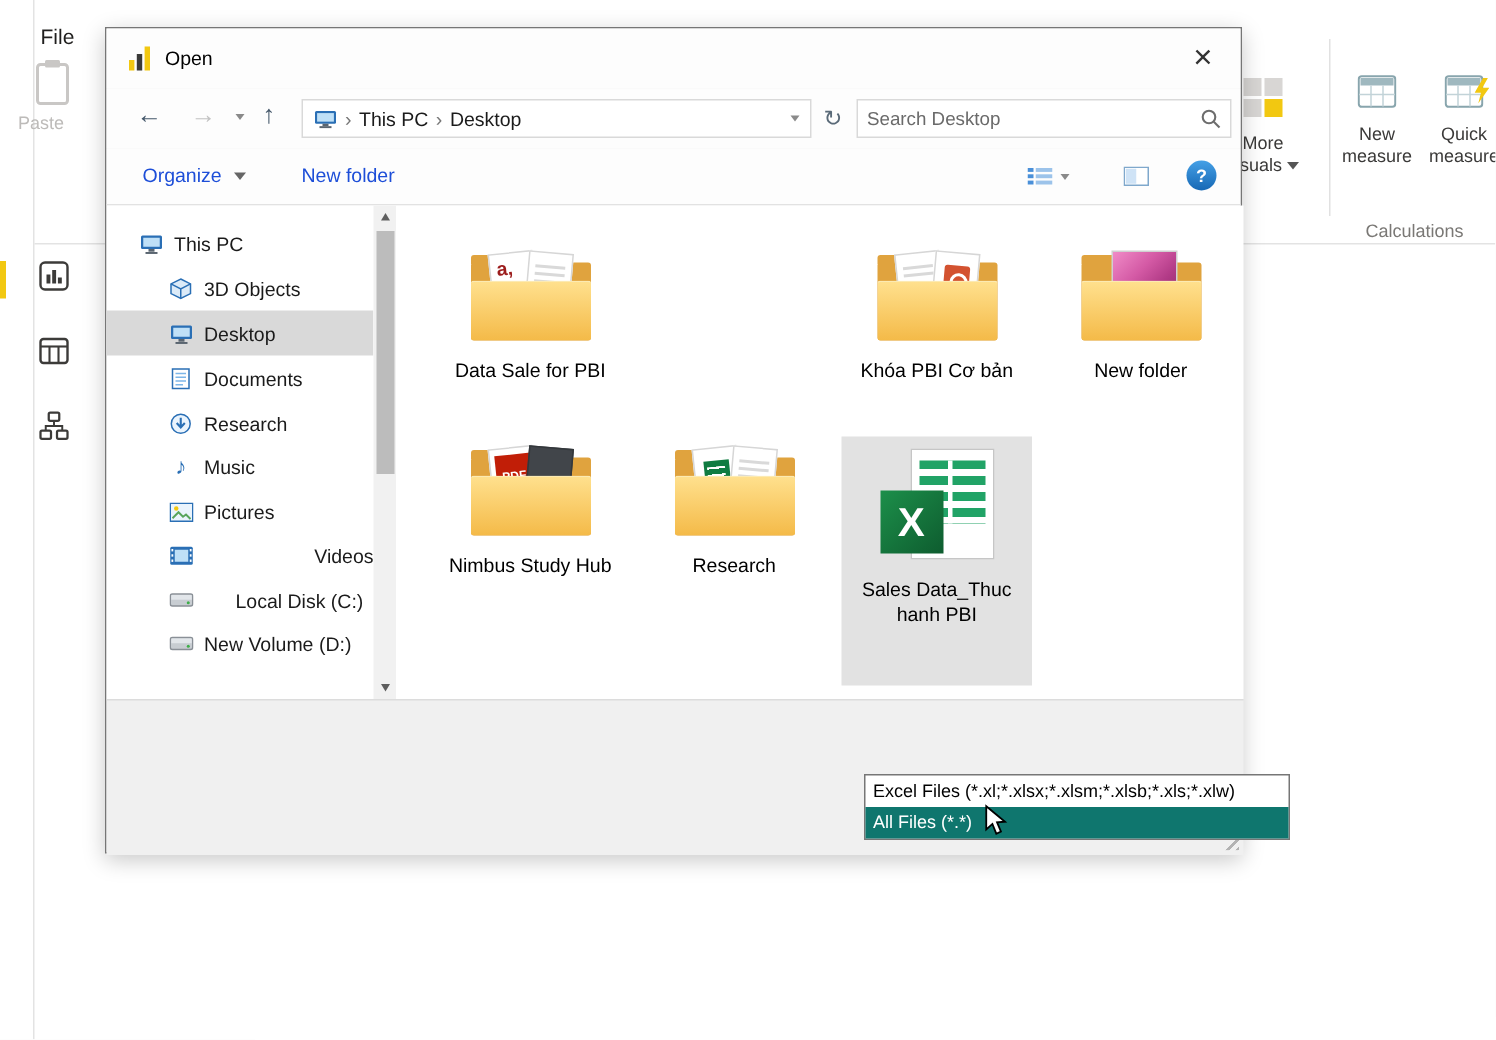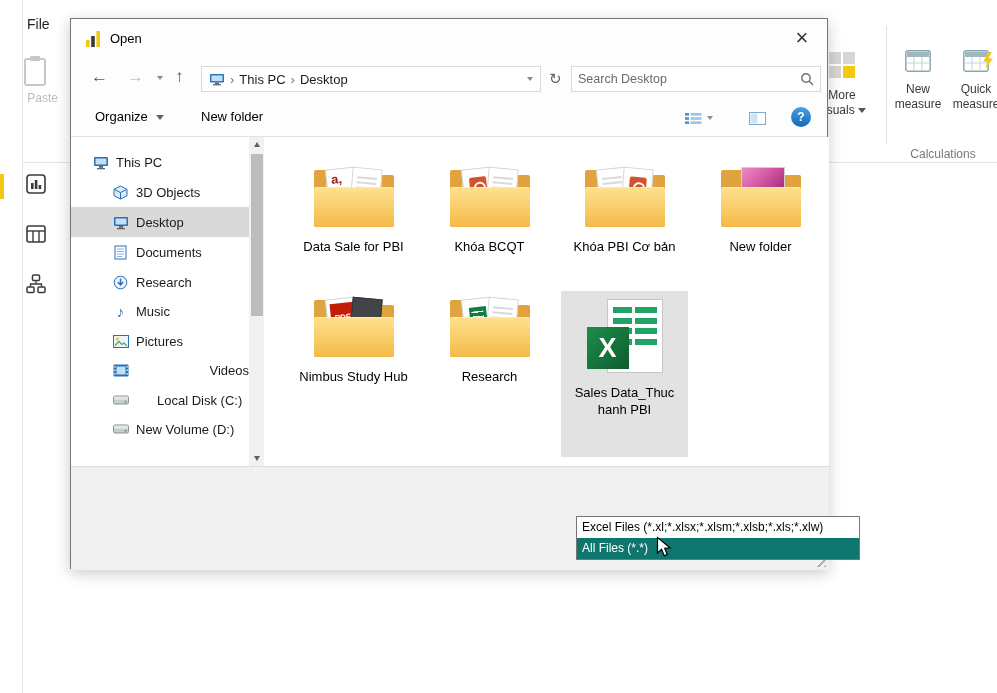--- a/index.html
+++ b/index.html
@@ -5,21 +5,21 @@
   * { box-sizing: border-box; margin: 0; padding: 0; }
   html,body { background:#fff; }
   body { font-family: "Liberation Sans", "DejaVu Sans", sans-serif; }
   .root { position:relative; width:997px; height:693px; overflow:hidden; background:#fff; }
   .abs { position:absolute; }
 
   
   .vline { position:absolute; left:22px; top:0; width:1px; height:693px; background:#e3e3e3; }
   .hline { position:absolute; height:1px; background:#e3e3e3; }
   .menu-file { position:absolute; left:27px; top:16px; font-size:14px; color:#201f1e; cursor:default; }
-  .paste { position:absolute; left:12px; top:58px; width:46px; text-align:right; }
+  .paste { position:absolute; left:12px; top:42px; width:46px; text-align:left; }
   .clipboard { width:22px; height:28px; margin:0 auto; border:2px solid #c9c7c5; border-radius:3px; position:relative; background:#fff; }
   .clipboard::before { content:""; position:absolute; left:4px; top:-4px; width:10px; height:5px; background:#c9c7c5; border-radius:1px; }
   .paste-lab { margin-top:5px; font-size:12px; color:#bdbbb9; }
   .accent-bar { position:absolute; left:0; top:174px; width:4px; height:25px; background:#f2c811; }
   .viewbtn { position:absolute; left:26px; width:22px; height:22px; }
   .rgroup { position:absolute; text-align:center; font-size:12px; color:#3b3a39; line-height:15px; }
   .rgroup .ric { margin:0 auto 6px auto; position:relative; width:30px; }
   .grp-label { position:absolute; left:888px; top:147px; width:110px; text-align:center; font-size:12px; color:#7a7875; }
   .vsep { position:absolute; left:886px; top:26px; width:1px; height:118px; background:#e1e1e1; }
   .caret { display:inline-block; width:0; height:0; border-left:4px solid transparent; border-right:4px solid transparent; border-top:5px solid #555; vertical-align:middle; }
@@ -44,21 +44,21 @@
   .addrbox { position:absolute; left:130px; top:7px; width:340px; height:26px; background:#fff; border:1px solid #d9d9d9;
              display:flex; align-items:center; gap:5px; padding:0 7px; font-size:13px; color:#1b1b1b; }
   .crumb-sep::after { content:"\203A"; color:#777; font-size:13px; }
   .addr-caret { margin-left:auto; }
   .searchbox { position:absolute; left:500px; top:7px; width:250px; height:26px; background:#fff; border:1px solid #d9d9d9;
                display:flex; align-items:center; padding:0 6px; }
   .searchbox input { flex:1; border:none; outline:none; font-size:12.5px; color:#333; font-family:inherit; background:transparent; }
   .searchbox input::placeholder { color:#6a6a6a; opacity:1; }
 
   .toolrow { position:absolute; left:0; top:80px; right:0; height:38px; background:#fdfdfd; }
-  .toolbtn { position:absolute; top:10px; font-size:13px; color:#000000; }
+  .toolbtn { position:absolute; top:10px; font-size:13px; color:#1d4ed8; }
   .helpbtn { position:absolute; left:720px; top:8px; width:20px; height:20px; border-radius:50%;
              background:linear-gradient(#45a0e6,#1668b5); text-align:center; }
   .helpbtn::after { content:"?"; color:#fff; font-size:12px; font-weight:bold; line-height:20px; }
   .toolsep { position:absolute; left:0; right:0; top:117px; height:1px; background:#e2e2e2; }
 
   .content { position:absolute; left:0; top:118px; width:758px; height:329px; background:#fff; }
 
   
   .tree { position:absolute; left:0; top:0; width:178px; height:329px; overflow:hidden; }
   .trow { position:absolute; left:0; width:178px; height:30px; display:flex; align-items:center; gap:7px;
@@ -418,35 +418,20 @@
             <div class="paper pp-r">
                 <span class="pline" style="top:8px;"></span>
                 <span class="pline" style="top:13px;"></span>
                 <span class="pline" style="top:18px;"></span>
               </div>
             <div class="f-front"></div>
           </div>
           <div class="flabel">Data Sale for PBI</div>
         </div>
 
-        <div class="tile" style="left:162px;top:24px;">
-          <div class="folder">
-            <div class="f-back"></div>
-            <div class="paper pp-l">
-                <span class="ppt-mini"></span>
-              </div>
-            <div class="paper pp-r">
-                <span class="pline" style="top:8px;"></span>
-                <span class="pline" style="top:13px;"></span>
-                <span class="pline" style="top:18px;"></span>
-              </div>
-            <div class="f-front"></div>
-          </div>
-          <div class="flabel">Khóa BCQT</div>
-        </div>
 
         <div class="tile" style="left:297px;top:24px;">
           <div class="folder">
             <div class="f-back"></div>
             <div class="paper pp-l">
                 <span class="pline" style="top:8px;"></span>
                 <span class="pline" style="top:13px;"></span>
               </div>
             <div class="paper pp-r">
                 <span class="ppt-mini"></span>

